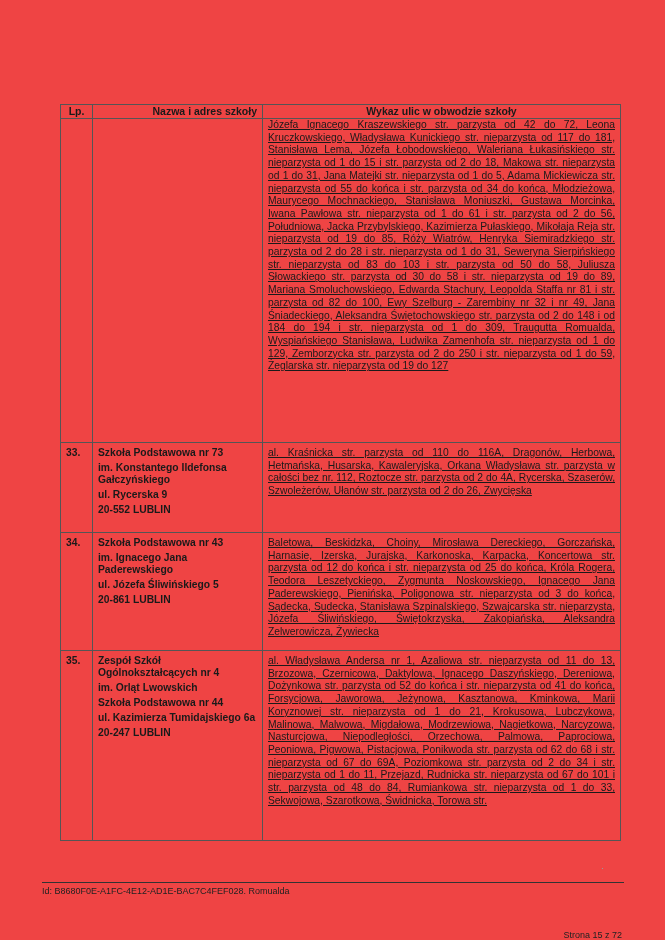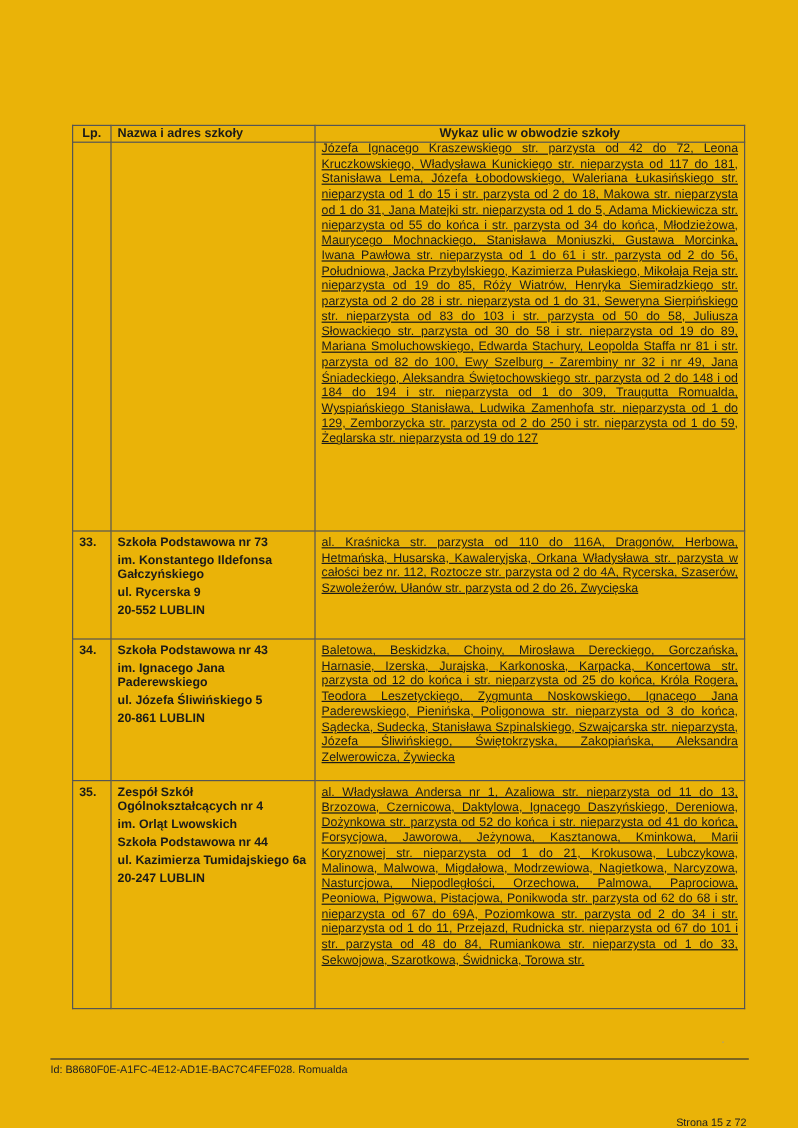--- a/index.html
+++ b/index.html
@@ -1,27 +1,27 @@
 <!DOCTYPE html>
 <html><head>
 <meta charset="utf-8">
 <style>
   html, body { margin:0; padding:0; background:#fff; }
   body { width:665px; height:940px; position:relative; overflow:hidden;
          font-family:"Liberation Sans", sans-serif; color:#1a1a1a; }
-  .page { position:absolute; left:0; top:0; width:665px; height:940px; background:#eab308; }
+  .page { position:absolute; left:0; top:0; width:665px; height:940px; background:#ef4444; }
   table.schools { position:absolute; left:60px; top:104px; width:560px;
         border-collapse:collapse; table-layout:fixed; font-size:10.3px; line-height:12.7px; }
   table.schools td, table.schools th { border:1px solid #555; vertical-align:top; padding:0 5px; }
   table.schools th { font-weight:bold; font-size:10.5px; height:13px; padding:0 5px; }
   col.c-lp { width:32px; }
   col.c-name { width:170px; }
   col.c-streets { width:358px; }
   th.lp { text-align:center; }
-  th.name { text-align:left; }
+  th.name { text-align:right; }
   th.streets { text-align:center; }
   td.lp { font-weight:bold; padding-top:3px; }
   td.name { font-weight:bold; padding-top:3px; }
   td.name div { margin-bottom:3px; line-height:12px; }
   td.streets { text-align:justify; padding-top:1px;text-decoration:underline; }
   tr.row-cont td { height:323px; }
   tr.row-33 td { height:85px; padding-top:4px; }
   tr.row-34 td { height:113px; padding-top:4px; }
   tr.row-35 td { height:185px; padding-top:4px; }
   .footer-line { position:absolute; left:42px; top:882px; width:582px; height:1px; background:#333; }

